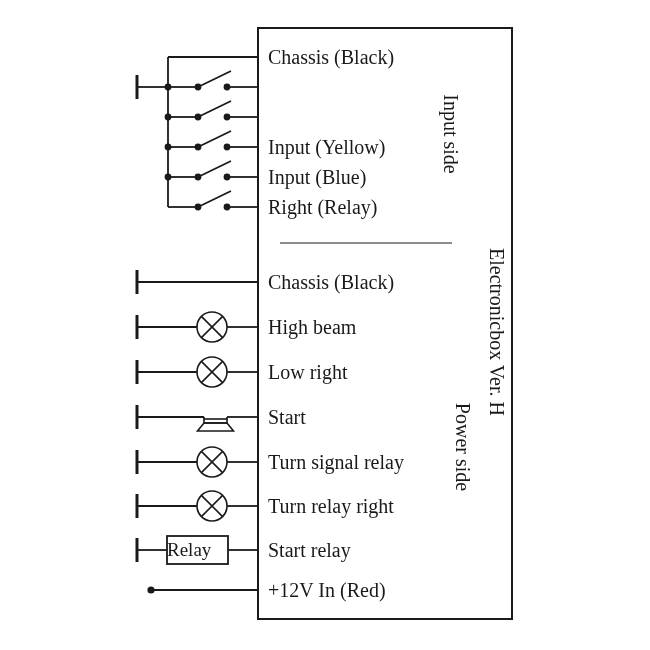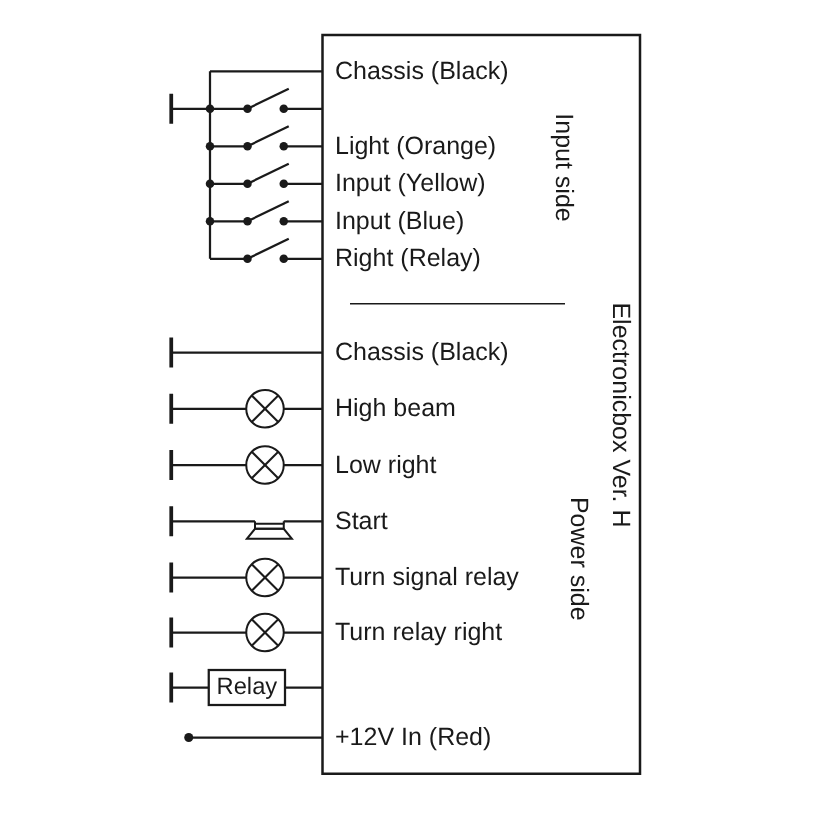--- a/index.html
+++ b/index.html
@@ -6,21 +6,21 @@
     --line-color: #1a1a1a;
     --bg-color: #ffffff;
   }
   * { margin: 0; padding: 0; box-sizing: border-box; }
   html, body { background: #fff; }
   .stage {
     position: relative;
     width: 560px;
     height: 650px;
     background: var(--bg-color, #fff);
-    font-family: Liberation Sans, sans-serif;
+    font-family: Liberation Serif, serif;
     color: var(--line-color, #1a1a1a);
     overflow: hidden;
   }
   .stage svg {
     position: absolute;
     left: 0; top: 0;
     color: var(--line-color, #1a1a1a);
   }
   .pin-label {
     position: absolute;
@@ -38,21 +38,20 @@
     font-size: 20px;
     color: var(--line-color, #1a1a1a);
   }
   .relay-label {
     position: absolute;
     left: 167px;
     top: 536px;
     width: 61px;
     height: 28px;
     line-height: 28px;
-    text-align: center;
     font-size: 19px;
     white-space: nowrap;
     color: var(--line-color, #1a1a1a);
   }
 </style>
 </head>
 <body>
 
 <div class="stage">
 
@@ -183,31 +182,31 @@
       <line x1="228" y1="550" x2="258" y2="550"></line>
     </g>
 
     <g>
       <circle cx="151" cy="590" r="3.6" fill="currentColor" stroke="none"></circle>
       <line x1="151" y1="590" x2="258" y2="590"></line>
     </g>
   </svg>
 
   <div class="pin-label" style="top:44px">Chassis (Black)</div>
-  <div class="pin-label" style="top:104px">Light (Orange)</div>
   <div class="pin-label" style="top:134px">Input (Yellow)</div>
   <div class="pin-label" style="top:164px">Input (Blue)</div>
   <div class="pin-label" style="top:194px">Right (Relay)</div>
 
   <div class="pin-label" style="top:269px">Chassis (Black)</div>
   <div class="pin-label" style="top:314px">High beam</div>
   <div class="pin-label" style="top:359px">Low right</div>
   <div class="pin-label" style="top:404px">Start</div>
   <div class="pin-label" style="top:449px">Turn signal relay</div>
   <div class="pin-label" style="top:493px">Turn relay right</div>
+  <div class="pin-label" style="top:537px">Start relay</div>
   <div class="pin-label" style="top:577px">+12V In (Red)</div>
 
   <div class="v-label" style="left:450px; top:134px">Input side</div>
   <div class="v-label" style="left:462px; top:447px">Power side</div>
   <div class="v-label" style="left:496px; top:332px">Electronicbox Ver. H</div>
 
   <div class="relay-label">Relay</div>
 
 </div>
 

